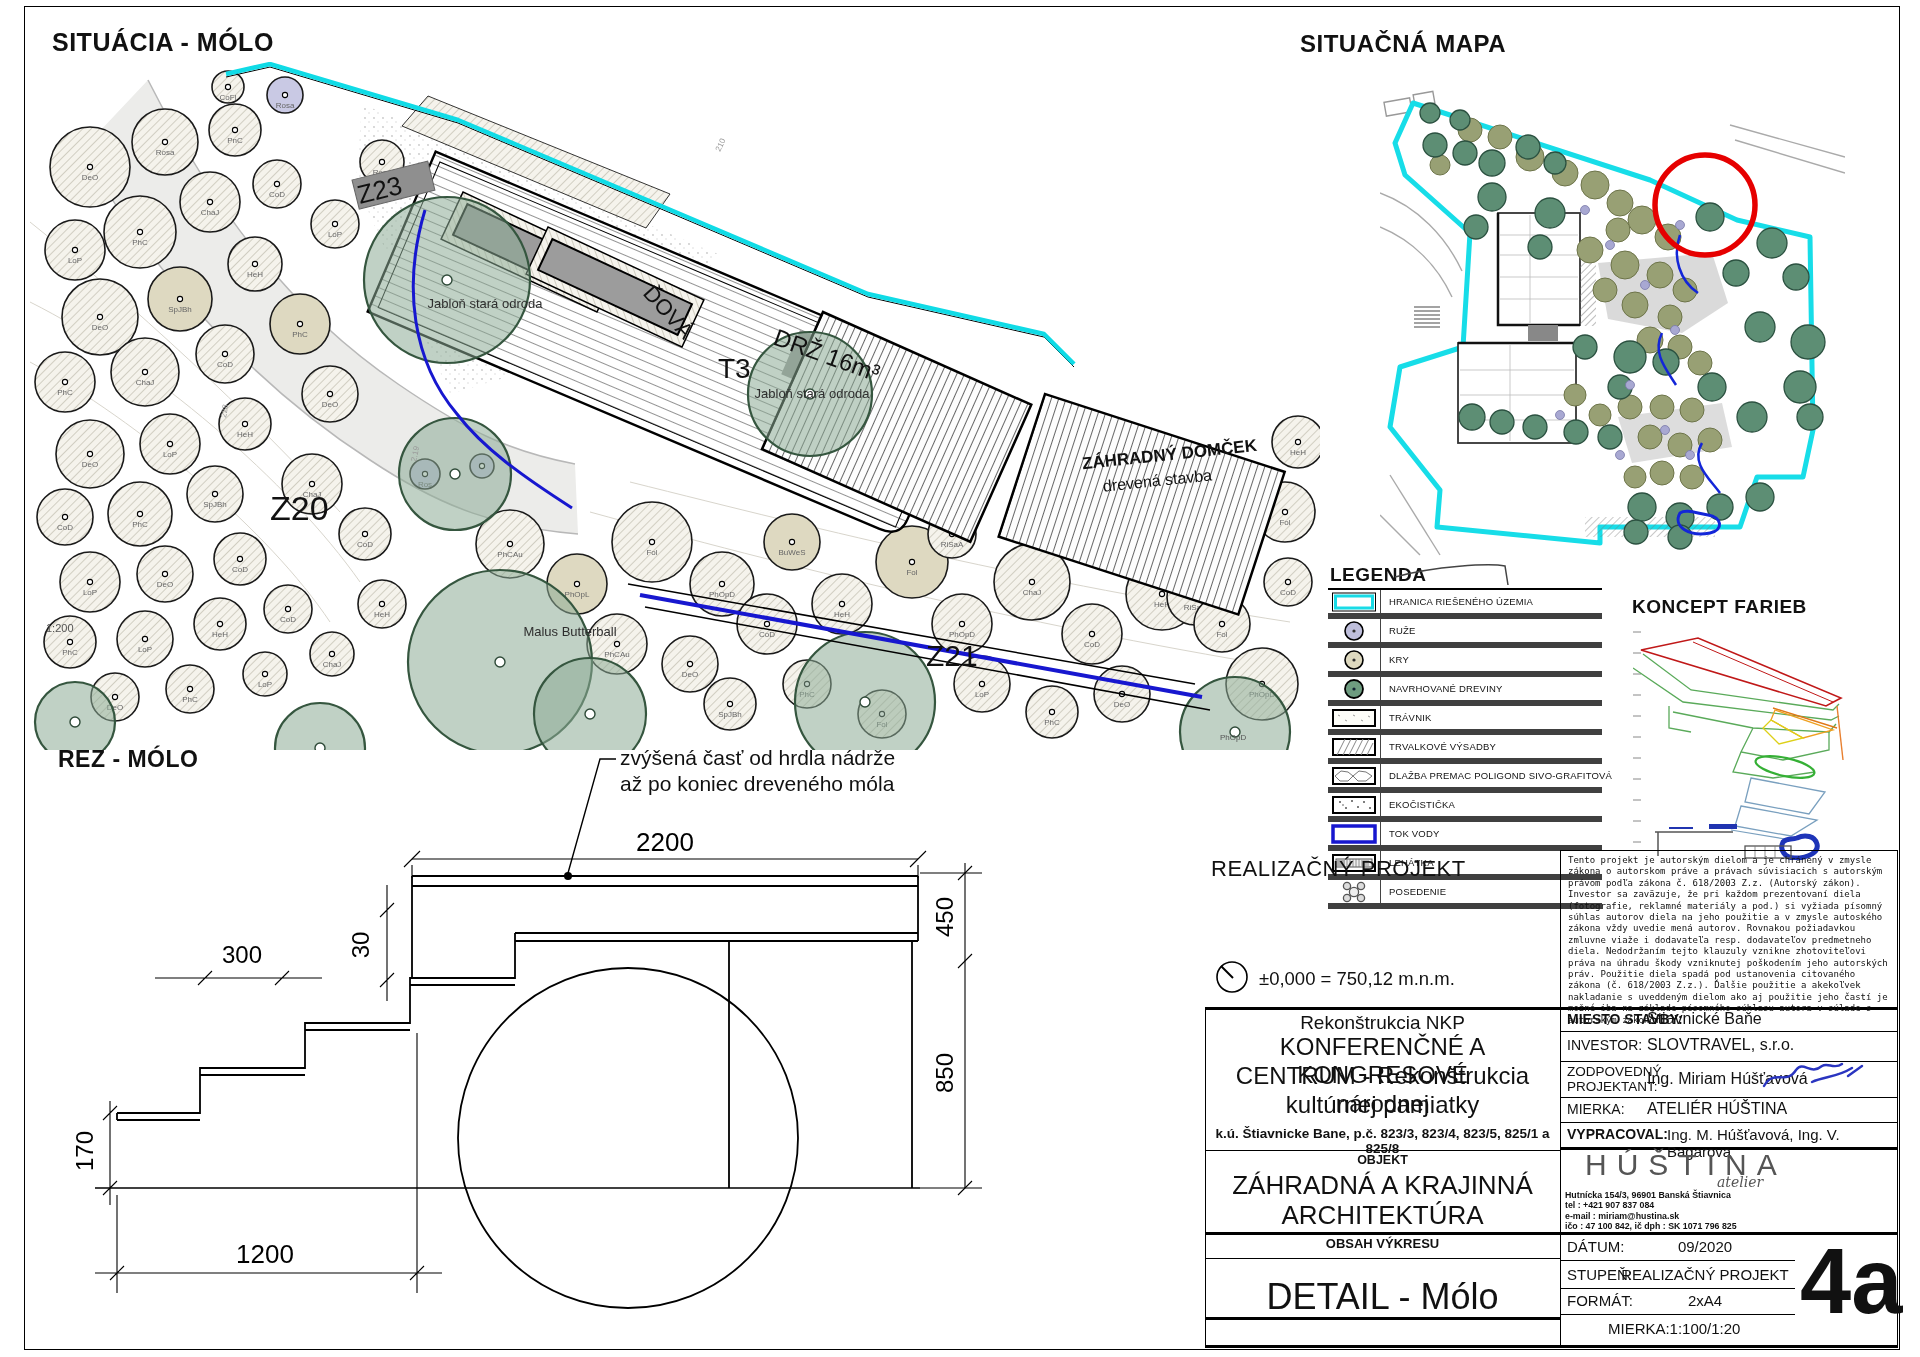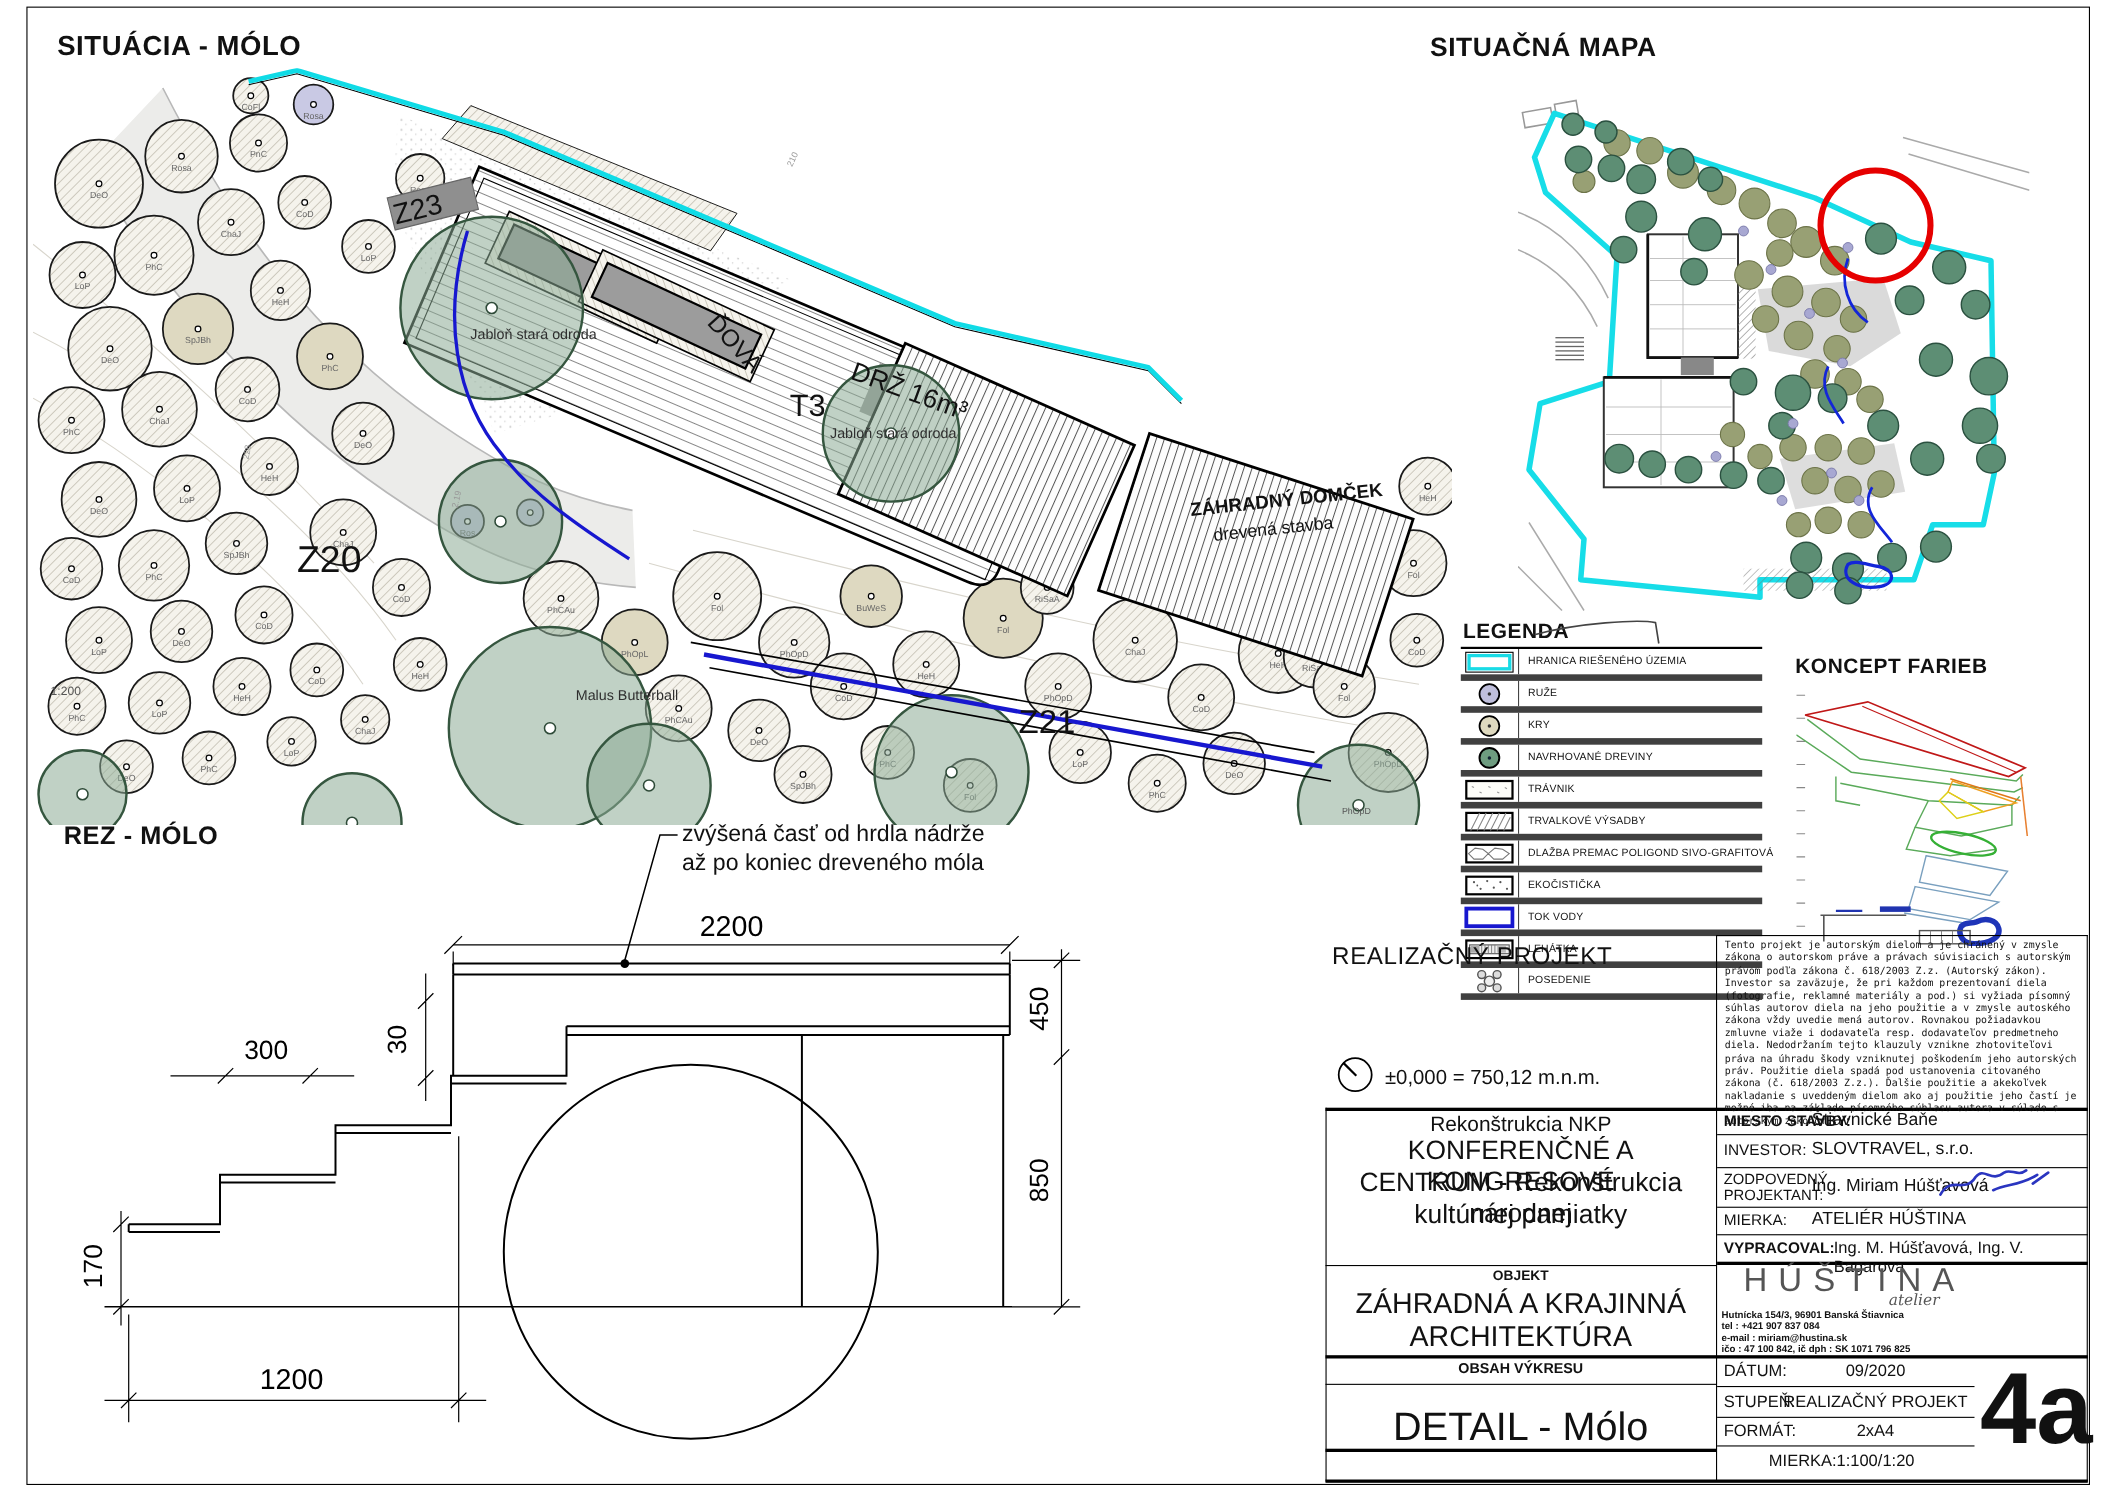--- a/index.html
+++ b/index.html
@@ -883,20 +883,21 @@
       <line x1="8" y1="8" x2="20" y2="20" stroke="#000" stroke-width="2"></line>
     </svg>
     <div class="cell" style="left:54px;top:118px;font-size:18.5px;font-weight:500;">±0,000 = 750,12  m.n.m.</div>
 
     <div class="cell copy" style="left:356px;top:1px;width:323px;height:148px;padding:4px 7px;">Tento projekt je autorským dielom a je chránený v zmysle zákona o autorskom práve a právach súvisiacich s autorským právom podľa zákona č. 618/2003 Z.z. (Autorský zákon). Investor sa zaväzuje, že pri každom prezentovaní diela (fotografie, reklamné materiály a pod.) si vyžiada písomný súhlas autorov diela na jeho použitie a v zmysle autoského zákona vždy uvedie mená autorov. Rovnakou požiadavkou zmluvne viaže i dodavateľa resp. dodavateľov predmetneho diela. Nedodržaním tejto klauzuly vznikne zhotoviteľovi práva na úhradu škody vzniknutej poškodením jeho autorských práv. Použitie diela spadá pod ustanovenia citovaného zákona (č. 618/2003 Z.z.). Ďalšie použitie a akekoľvek nakladanie s uveddeným dielom ako aj použitie jeho častí je možné iba na základe písomného súhlasu autora v súlade s autorským zákonom.</div>
 
     <div class="cell ctr" style="top:162px;font-size:19px;font-weight:500;">Rekonštrukcia NKP</div>
     <div class="cell ctr" style="top:183px;font-size:24px;font-weight:500;">KONFERENČNÉ A KONGRESOVÉ</div>
     <div class="cell ctr" style="top:212px;font-size:24px;font-weight:500;">CENTRUM - Rekonštrukcia národnej</div>
     <div class="cell ctr" style="top:241px;font-size:24px;font-weight:500;">kultúrnej pamiatky</div>
+    <div class="cell ctr" style="top:276px;font-size:13.5px;font-weight:600;">k.ú. Štiavnicke Bane, p.č. 823/3, 823/4, 823/5, 825/1 a 825/8</div>
     <div class="cell ctr" style="top:303px;font-size:12.5px;font-weight:600;">OBJEKT</div>
     <div class="cell ctr" style="top:320px;font-size:26px;font-weight:500;">ZÁHRADNÁ A KRAJINNÁ</div>
     <div class="cell ctr" style="top:350px;font-size:26px;font-weight:500;">ARCHITEKTÚRA</div>
     <div class="cell ctr" style="top:386px;font-size:13px;font-weight:600;">OBSAH VÝKRESU</div>
     <div class="cell ctr" style="top:426px;font-size:36px;font-weight:500;">DETAIL - Mólo</div>
 
     <div class="cell lbl" style="left:362px;top:161px;font-weight:700;">MIESTO STAVBY:</div>
     <div class="cell val" style="left:442px;top:160px;">Štiavnické Baňe</div>
     <div class="cell lbl" style="left:362px;top:187px;">INVESTOR:</div>
     <div class="cell val" style="left:442px;top:186px;">SLOVTRAVEL, s.r.o.</div>

